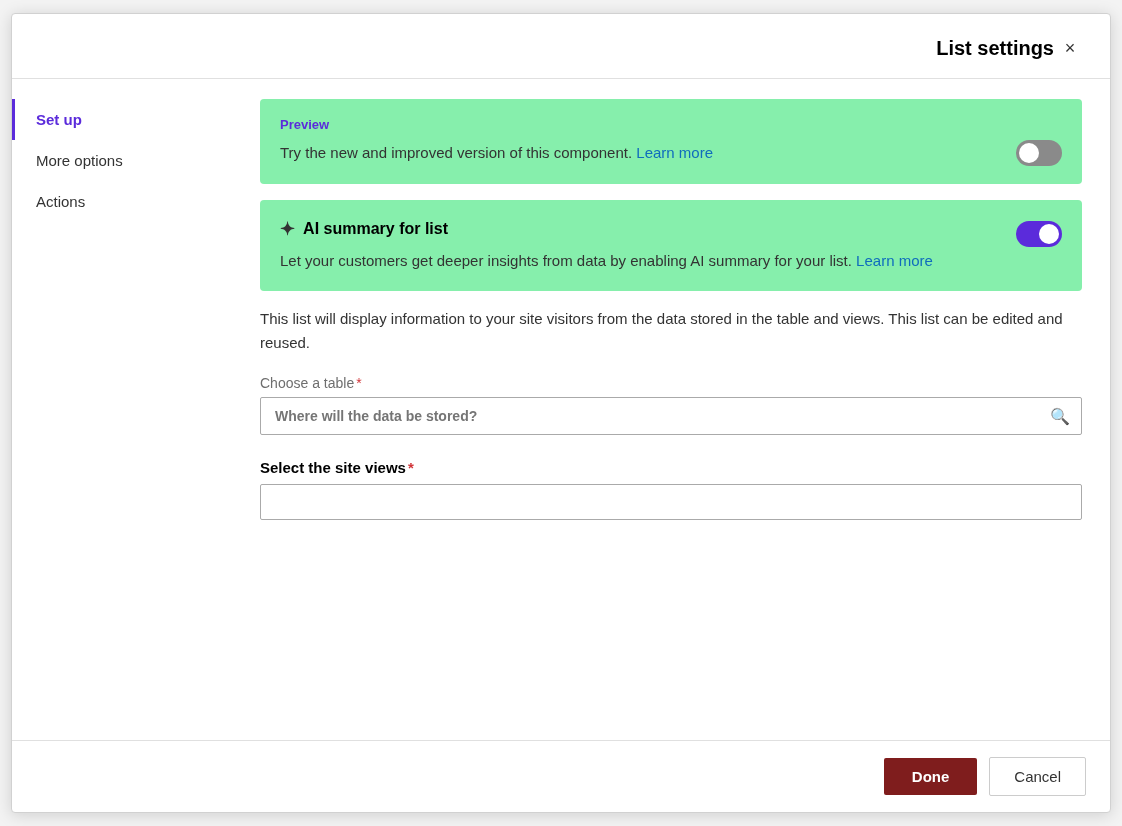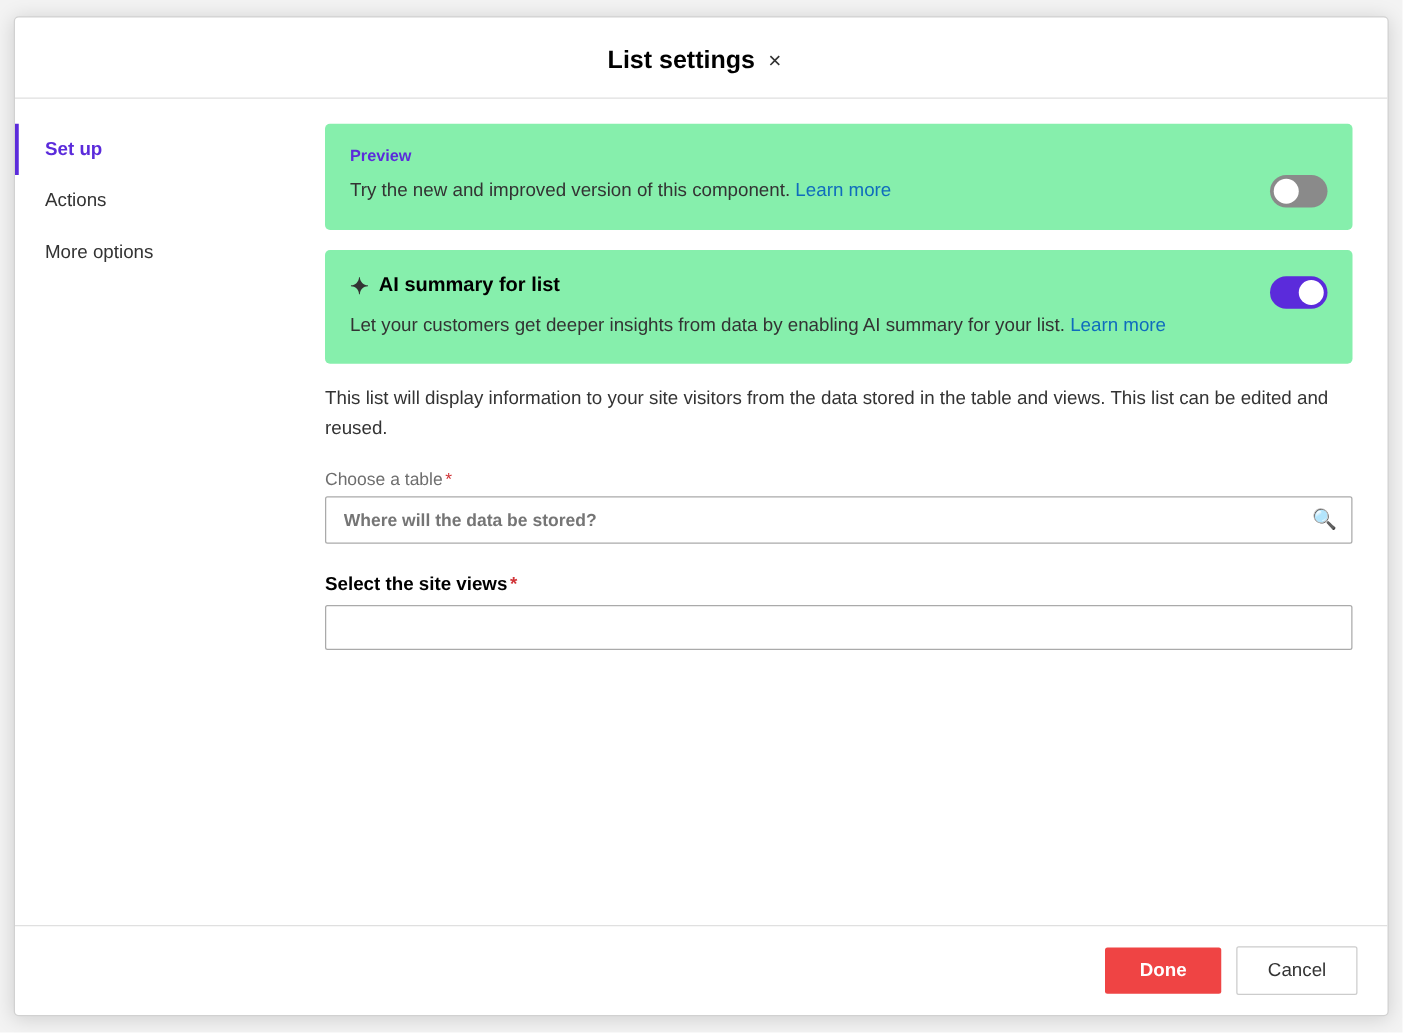--- a/index.html
+++ b/index.html
@@ -30,21 +30,21 @@
       width: 1100px;
       height: 800px;
       display: flex;
       flex-direction: column;
       position: relative;
       box-shadow: 0 2px 16px rgba(0,0,0,0.15);
     }
 
     .dialog-header {
       display: flex;
-      justify-content: center;
+      justify-content: flex-end;
       align-items: center;
       padding: 18px 24px 14px 24px;
       border-bottom: 1px solid #e0e0e0;
       flex-shrink: 0;
     }
 
     .dialog-title {
       font-size: 20px;
       font-weight: 600;
       color: #000000;
@@ -289,21 +289,21 @@
       display: flex;
       justify-content: flex-end;
       align-items: center;
       padding: 16px 24px;
       gap: 12px;
       border-top: 1px solid #e0e0e0;
       flex-shrink: 0;
     }
 
     .btn-done {
-      background: #ef4444;
+      background: #7f1d1d;
       color: white;
       border: none;
       padding: 10px 28px;
       font-size: 15px;
       font-weight: 600;
       border-radius: 2px;
       cursor: pointer;
     }
 
     .btn-cancel {
@@ -328,24 +328,24 @@
       <button class="close-button">×</button>
     </div>
 
     <div class="dialog-body">
 
       <div class="sidebar">
         <div class="sidebar-item active">
           <span>Set up</span>
         </div>
         <div class="sidebar-item">
+          <span>More options</span>
+        </div>
+        <div class="sidebar-item">
           <span>Actions</span>
-        </div>
-        <div class="sidebar-item">
-          <span>More options</span>
         </div>
       </div>
 
       <div class="content-area">
 
         <div class="card">
           <div class="card-header-label">Preview</div>
           <div class="card-row">
             <div class="card-text">
               <span>Try the new and improved version of this component.</span>

